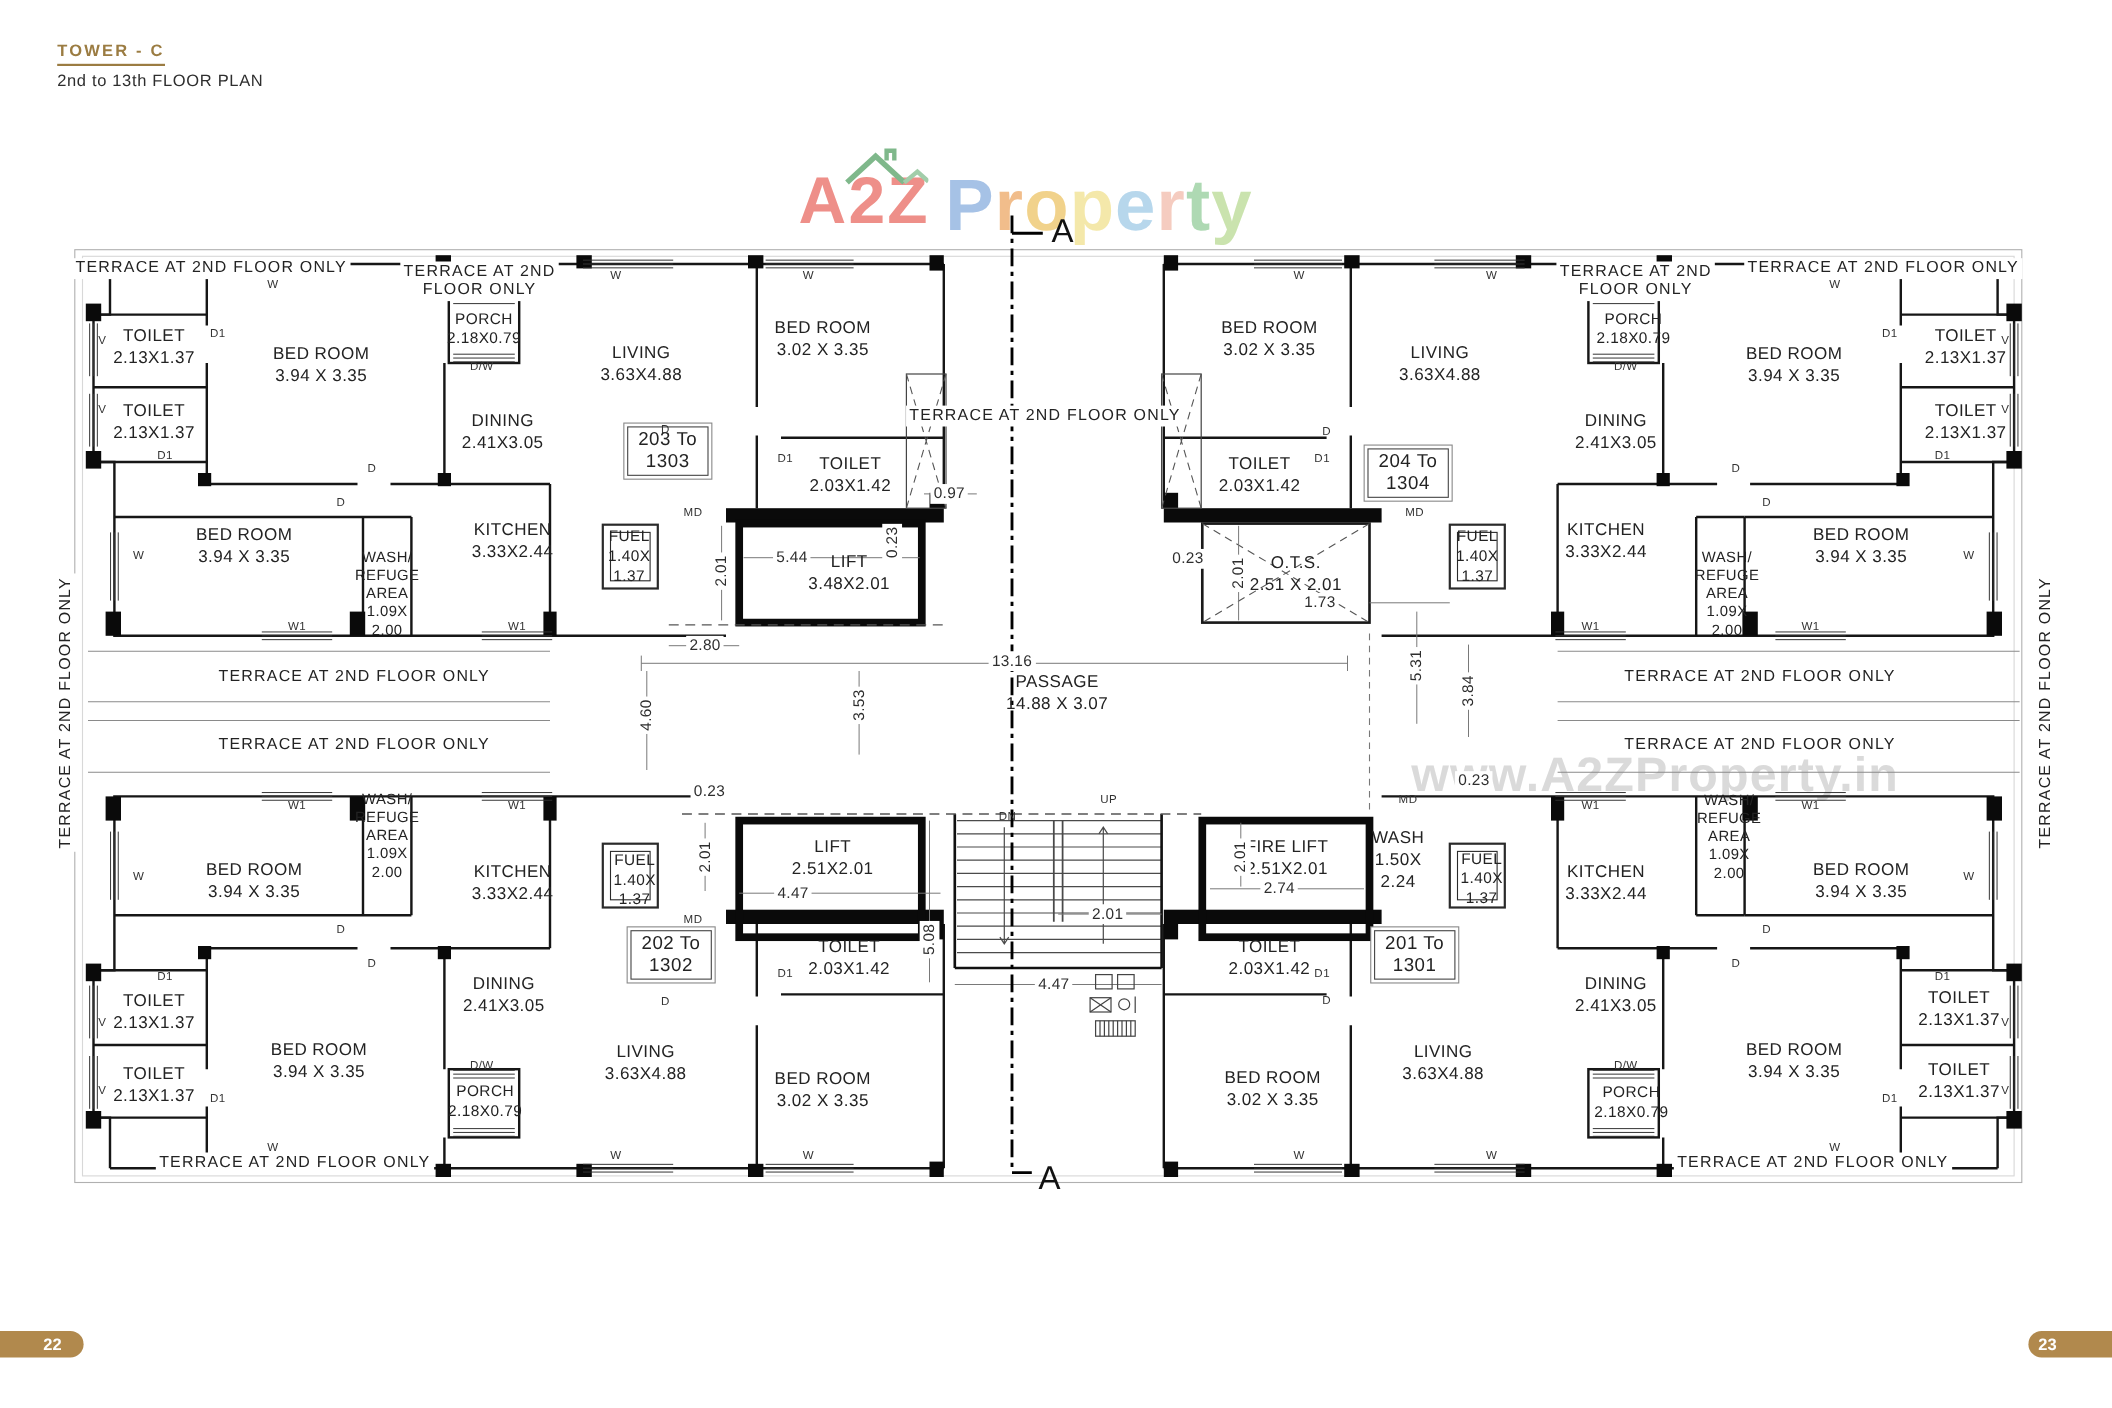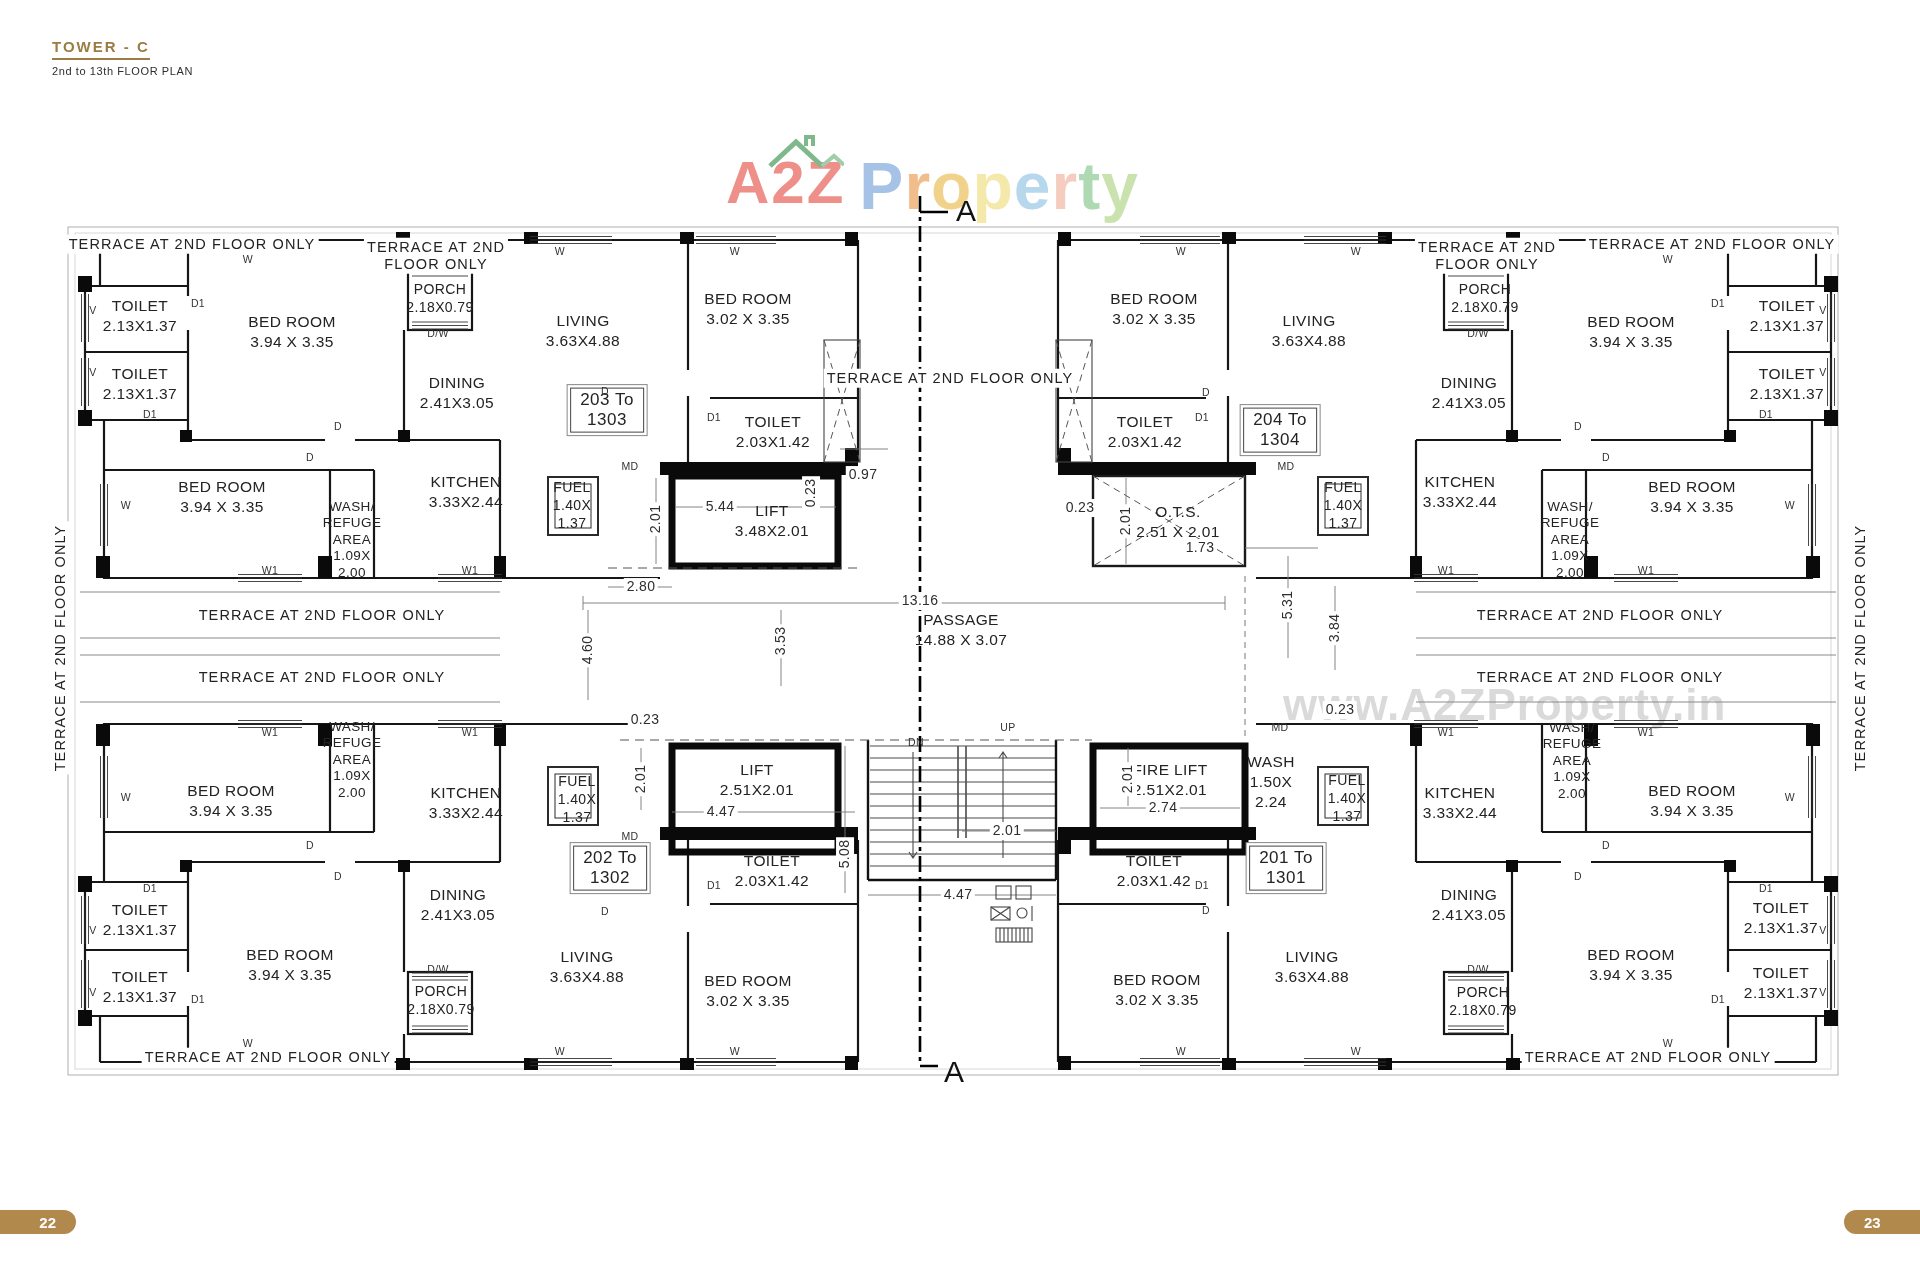--- a/index.html
+++ b/index.html
@@ -1,38 +1,38 @@
 <!DOCTYPE html>
 <html><head>
 <meta charset="utf-8">
 <style>
   html,body{margin:0;padding:0;background:#fff;width:1920px;height:1280px;overflow:hidden;
     font-family:"Liberation Sans", sans-serif;}
   .page{position:relative;width:1920px;height:1280px;background:#fff;}
   .hdr{position:absolute;left:52px;top:38px;}
   .hdr-title{display:inline-block;font-size:15px;font-weight:bold;letter-spacing:2px;color:#9b7c42;
     border-bottom:2px solid #9b7c42;padding-bottom:3px;}
-  .hdr-sub{margin-top:5px;font-size:11px;color:#2e2e2e;letter-spacing:.6px;}
+  .hdr-sub{margin-top:5px;font-size:15px;color:#2e2e2e;letter-spacing:.6px;}
   svg.plan{position:absolute;left:0;top:0;width:1920px;height:1280px;}
   .lbl{position:absolute;transform:translate(-50%,-50%);text-align:center;color:#232323;
     font-size:15.5px;letter-spacing:.4px;line-height:1.28;white-space:nowrap;}
   .t{font-size:14.5px;letter-spacing:1.1px;background:#fff;padding:0 3px;}
   .tv{transform:translate(-50%,-50%) rotate(-90deg);background:#fff;}
   .dim{font-size:14px;color:#2e2e2e;background:#fff;padding:0 3px;letter-spacing:.3px;}
   .dimv{transform:translate(-50%,-50%) rotate(-90deg);}
   .mk{position:absolute;transform:translate(-50%,-50%);font-size:10.5px;color:#333;letter-spacing:.4px;
     background:transparent;white-space:nowrap;}
   .ubox{border:1.5px solid #444;background:#fff;padding:1px 9px;font-size:17px;letter-spacing:.5px;
     box-shadow:0 0 0 2.5px #fff,0 0 0 3.5px #888;line-height:1.2;}
   .wash{font-size:13.5px;line-height:1.22;}
   .secA{position:absolute;transform:translate(-50%,-50%);font-size:30px;color:#111;}
   .pill{position:absolute;top:1210px;height:24px;width:76px;background:#b1894d;color:#fff;
     font-size:15px;font-weight:bold;display:flex;align-items:center;}
   .pill.l{left:0;border-radius:0 12px 12px 0;justify-content:flex-end;padding-right:20px;box-sizing:border-box;}
-  .pill.r{left:1844px;border-radius:12px 0 0 12px;justify-content:flex-start;padding-left:20px;box-sizing:border-box;}
+  .pill.r{left:1844px;border-radius:12px 0 0 12px;justify-content:flex-start;padding-left:9px;box-sizing:border-box;}
   .wm-color{position:absolute;left:726px;top:148px;display:flex;align-items:flex-start;opacity:.72;z-index:0;}
   .wm-a2z{font-size:60px;font-weight:bold;color:#e8655c;letter-spacing:2px;position:relative;}
   .wm-house{position:absolute;left:40px;top:-16px;}
   .wm-prop{font-size:66px;font-weight:bold;margin-left:14px;letter-spacing:1px;display:flex;}
   .c0{color:#85abdd}.c1{color:#eda55f}.c2{color:#edc25f}.c3{color:#f0e08a}
   .c4{color:#9cc9e6}.c5{color:#f2b9a8}.c6{color:#8fcb96}.c7{color:#b7d98f}
   .wm-gray{position:absolute;left:1283px;top:680px;font-size:44px;font-weight:bold;color:#c2c2c2;
     opacity:.6;letter-spacing:1px;z-index:0;}
 </style>
 </head>
@@ -461,21 +461,21 @@
       <div>2.24</div>
     </div>
   <div class="lbl" style="left:961px;top:630px">
       <div>PASSAGE</div>
       <div>14.88 X 3.07</div>
     </div>
 
   <div class="lbl dim" style="left:720px;top:507px">5.44</div>
   <div class="lbl dim dimv" style="left:656px;top:519px">2.01</div>
   <div class="lbl dim dimv" style="left:811px;top:493px">0.23</div>
-  <div class="lbl dim" style="left:863px;top:475px">0.97</div>
+  <div class="lbl dim" style="left:863px;top:449px">0.97</div>
   <div class="lbl dim" style="left:641px;top:587px">2.80</div>
   <div class="lbl dim" style="left:920px;top:601px">13.16</div>
   <div class="lbl dim dimv" style="left:588px;top:650px">4.60</div>
   <div class="lbl dim dimv" style="left:781px;top:641px">3.53</div>
   <div class="lbl dim" style="left:645px;top:720px">0.23</div>
   <div class="lbl dim dimv" style="left:641px;top:779px">2.01</div>
   <div class="lbl dim" style="left:721px;top:812px">4.47</div>
   <div class="lbl dim dimv" style="left:845px;top:854px">5.08</div>
   <div class="lbl dim" style="left:1007px;top:831px">2.01</div>
   <div class="lbl dim" style="left:958px;top:895px">4.47</div>

